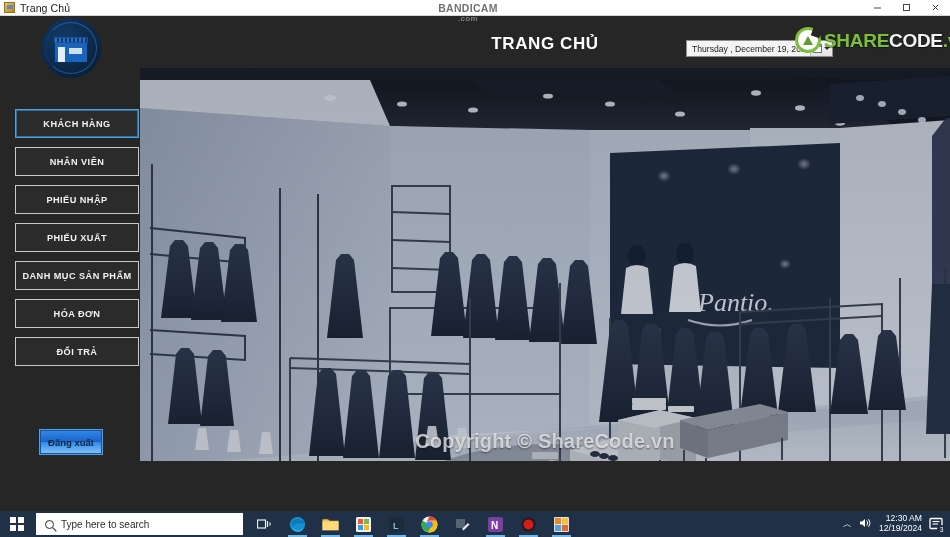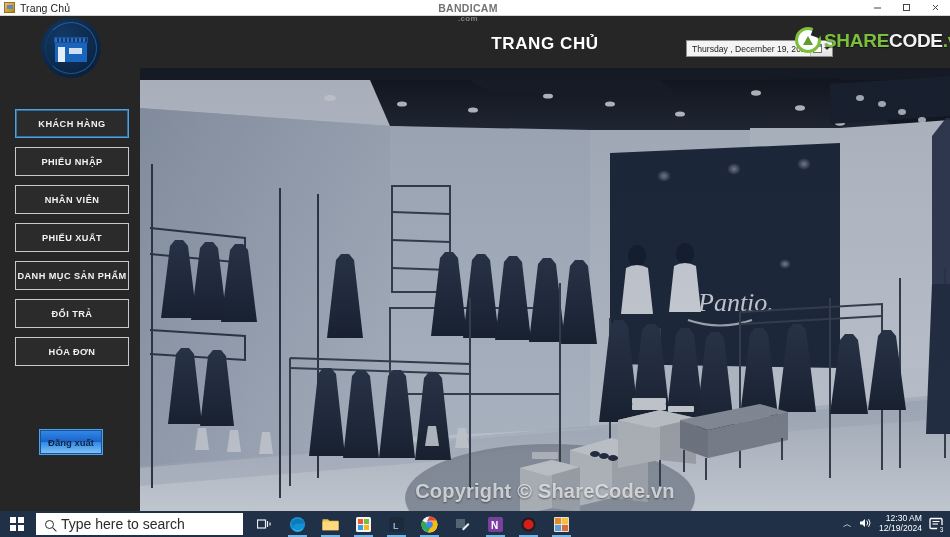--- a/index.html
+++ b/index.html
@@ -112,21 +112,21 @@
     position: absolute; left: 17px; top: 29px; width: 7px; height: 15px;
     background: #e7edf4;
   }
   .shop-logo .win {
     position: absolute; left: 28px; top: 30px; width: 13px; height: 6px;
     background: #cfe0f1;
   }
 
   .menu { position: absolute; left: 15px; top: 93px; width: 114px; }
   .menu-btn {
-    width: 114px; height: 29px;
+    width: 124px; height: 29px;
     margin-bottom: 9px;
     background: #2b2b2b;
     border: 1px solid #c9c9c9;
     color: #f2f2f2;
     font-size: 9.2px;
     font-weight: bold;
     letter-spacing: .45px;
     display: flex; align-items: center; justify-content: center;
     white-space: nowrap;
   }
@@ -226,21 +226,21 @@
     font-size: 19px; font-weight: bold; letter-spacing: -.3px;
     line-height: 1;
     text-shadow: 0 1px 1px rgba(0,0,0,.5);
   }
   .sc-text .g { color: #7bbf3c; }
   .sc-text .w { color: #f3f3f3; }
 
   
   .photo {
     position: absolute; left: 140px; top: 52px;
-    width: 810px; height: 443px;
+    width: 810px; height: 393px;
     overflow: hidden;
     background: #cfd6de;
   }
   .photo svg { display: block; width: 810px; height: 443px; }
 
   .copyright {
     position: absolute; left: 0; right: 0; bottom: 8px;
     text-align: center;
     font-size: 20px; font-weight: bold;
     color: rgba(236,238,240,.78);
@@ -273,21 +273,21 @@
     margin-left: 2px;
   }
   .tb-search .mag {
     width: 9px; height: 9px; border: 1.4px solid #2c2c2c;
     border-radius: 50%; position: relative; flex: 0 0 auto;
   }
   .tb-search .mag::after {
     content:""; position:absolute; right:-4px; bottom:-3px;
     width:5px; height:1.4px; background:#2c2c2c; transform: rotate(45deg);
   }
-  .tb-search span { font-size: 14px; color: #2b2b2b; }
+  .tb-search span { font-size: 10px; color: #2b2b2b; }
   .tb-icons { display: flex; align-items: center; gap: 0; margin-left: 5px; }
   .tb-app {
     width: 33px; height: 26px;
     display: flex; align-items: center; justify-content: center;
     position: relative;
   }
   .tb-app.open::after {
     content:""; position:absolute; bottom:0; left:7px; right:7px; height:2px;
     background:#6fb7e8;
   }
@@ -354,36 +354,36 @@
         <div class="store"></div>
         <div class="door"></div>
         <div class="win"></div>
       </div>
 
       <div class="menu">
         <div class="menu-btn active">
           <span>KHÁCH HÀNG</span>
         </div>
         <div class="menu-btn">
+          <span>NHÂN VIÊN</span>
+        </div>
+        <div class="menu-btn">
           <span>PHIẾU NHẬP</span>
-        </div>
-        <div class="menu-btn">
-          <span>NHÂN VIÊN</span>
         </div>
         <div class="menu-btn">
           <span>PHIẾU XUẤT</span>
         </div>
         <div class="menu-btn">
           <span>DANH MỤC SẢN PHẨM</span>
         </div>
         <div class="menu-btn">
+          <span>HÓA ĐƠN</span>
+        </div>
+        <div class="menu-btn">
           <span>ĐỔI TRẢ</span>
-        </div>
-        <div class="menu-btn">
-          <span>HÓA ĐƠN</span>
         </div>
       </div>
 
       <div class="logout-wrap">
         <div class="logout-btn">
           <span>Đăng xuất</span>
         </div>
       </div>
     </div>
 

